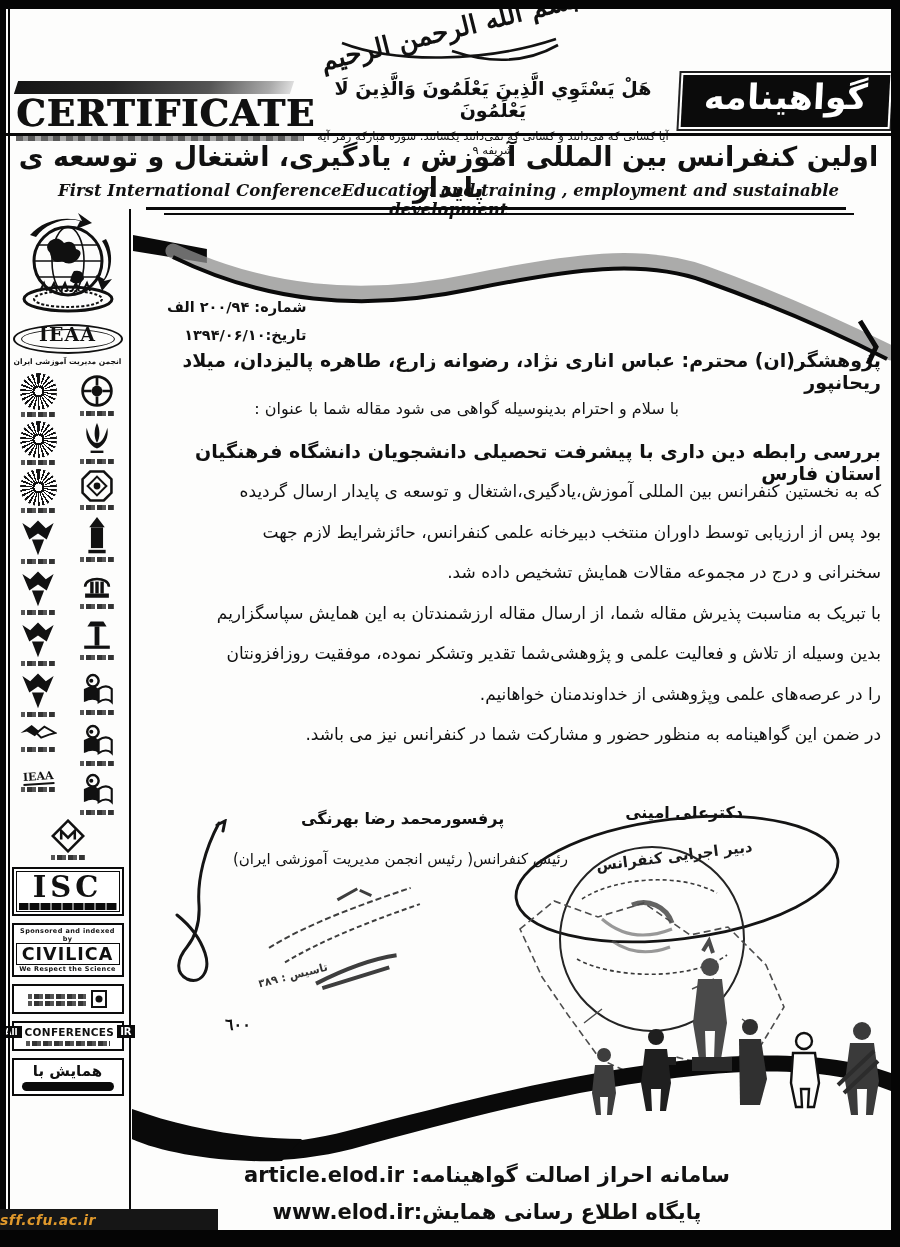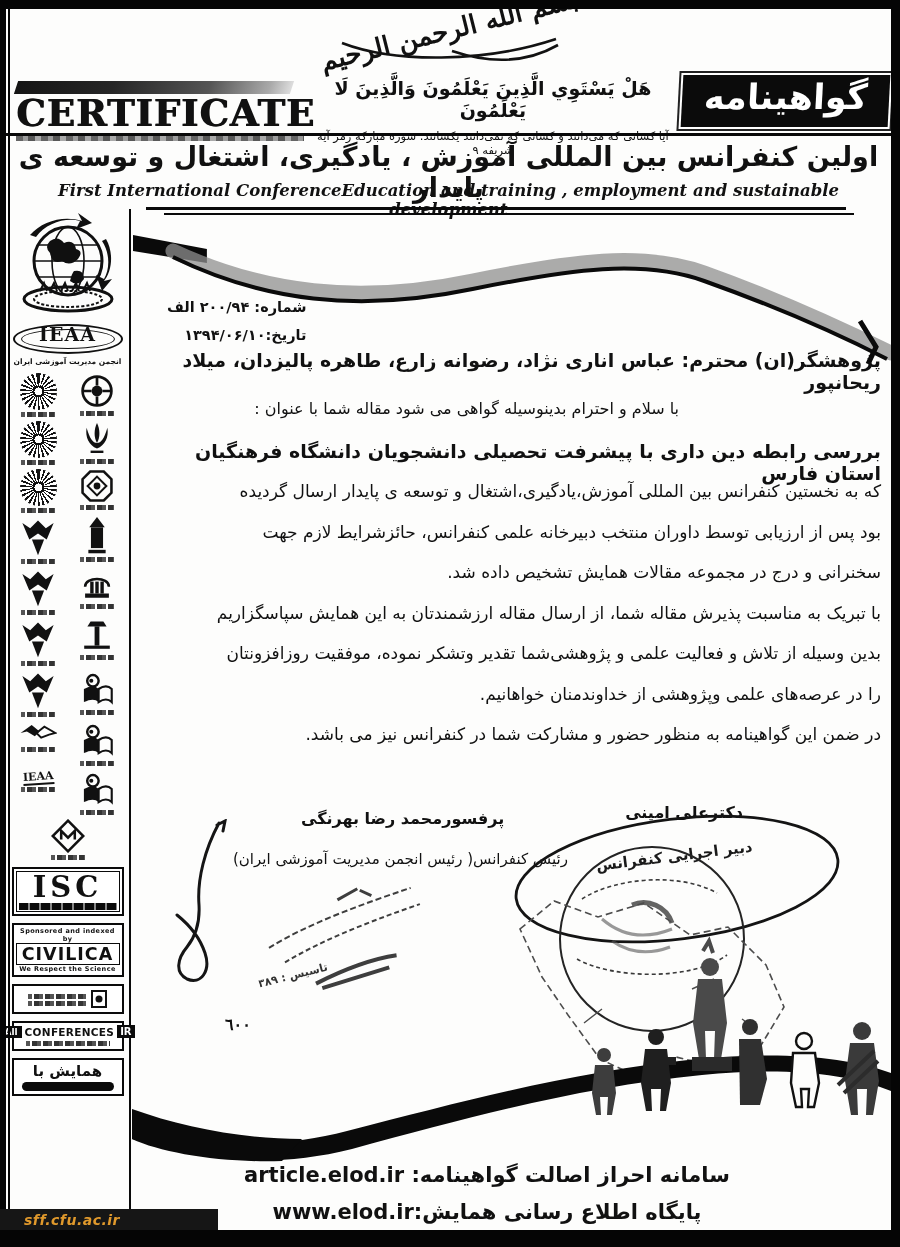--- a/index.html
+++ b/index.html
@@ -8,21 +8,21 @@
     position:relative; width:900px; height:1247px; background:#fdfdfc;
     font-family:"DejaVu Sans", sans-serif; color:#111; overflow:hidden;
     margin:0 auto;
   }
   
   .frame { position:absolute; inset:0; border-left:6px solid #050505;
            border-top:9px solid #050505; border-right:9px solid #050505; pointer-events:none; z-index:50;}
   .frame::before { content:""; position:absolute; top:0; bottom:0; left:2px; width:2px; background:#050505; }
   .bottom-bar { position:absolute; left:0; right:0; bottom:0; height:17px; background:#050505; z-index:60; }
   .sff-strip { position:absolute; left:0; bottom:17px; width:218px; height:21px; background:#161616;
-               display:flex; align-items:center; padding-left:24px; z-index:61; }
+               display:flex; align-items:center; padding-left:0; z-index:61; }
   .sff-strip span { color:#e0992c; font-style:italic; font-weight:bold; font-size:14px; letter-spacing:.5px; }
 
   
   .header { position:absolute; top:9px; left:6px; right:9px; height:200px; }
   .bismillah { position:absolute; top:6px; left:0; right:0; text-align:center; }
   .bismillah .bis-text { display:inline-block; transform:rotate(-14deg);
       font-family:"DejaVu Serif", serif; font-weight:bold; font-size:26px; letter-spacing:-1px; }
   .bismillah svg { display:block; margin:-8px auto 0; }
 
   .header-row { position:absolute; top:66px; left:10px; right:0; display:flex; align-items:flex-start; }

